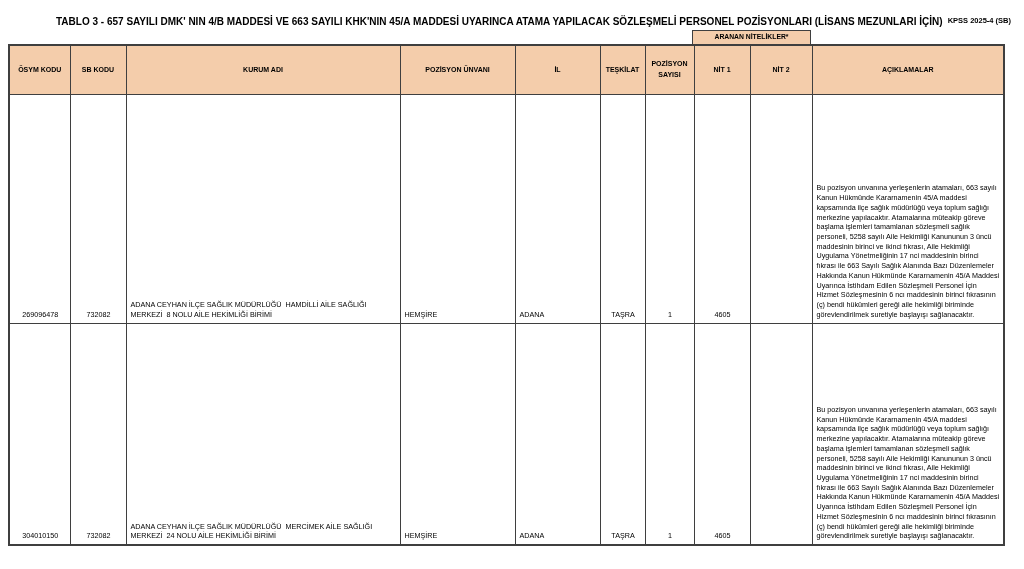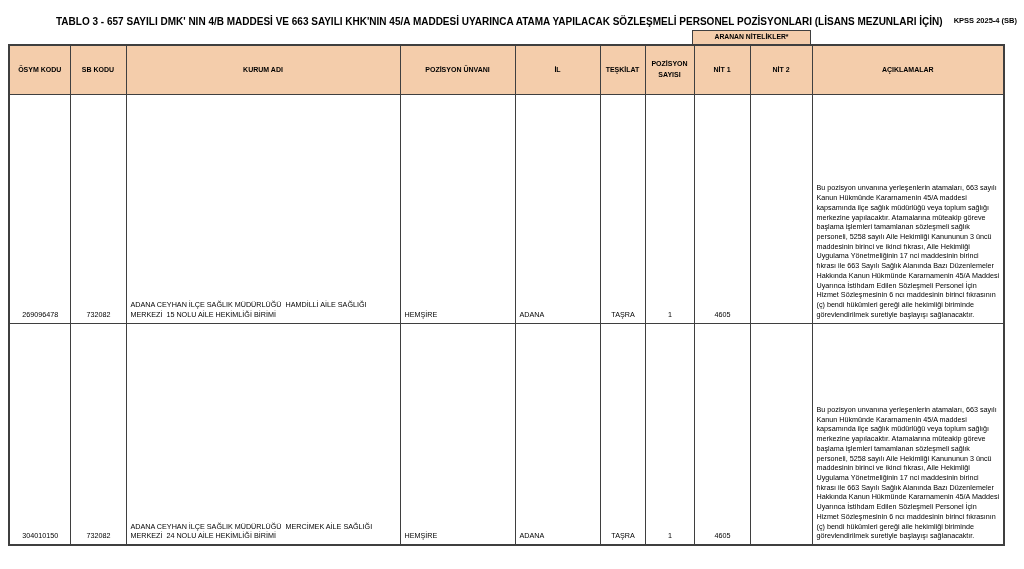--- a/index.html
+++ b/index.html
@@ -14,21 +14,21 @@
   .page-title {
     position: absolute;
     left: 8px; top: 16px;
     font-size: 10px;
     font-weight: bold;
     white-space: nowrap;
     margin-left: 48px;
   }
   .corner-label {
     position: absolute;
-    right: 7px; top: 16px;
+    right: 13px; top: 16px;
     font-size: 7.5px;
     font-weight: 600;
     white-space: nowrap;
   }
   .nitelikler-box {
     position: absolute;
     left: 692px; top: 30px;
     width: 119px; height: 15px;
     background: #F4CDAB;
     border: 1.5px solid #3f3f3f;
@@ -113,21 +113,21 @@
       <th>NİT 1</th>
       <th>NİT 2</th>
       <th>AÇIKLAMALAR</th>
     </tr>
   </thead>
   <tbody>
       <tr>
         <td class="col-osym-kodu">269096478</td>
         <td class="col-sb-kodu">732082</td>
         <td class="col-kurum-adi">ADANA CEYHAN İLÇE SAĞLIK MÜDÜRLÜĞÜ  HAMDİLLİ AİLE SAĞLIĞI
-MERKEZİ  15 NOLU AİLE HEKİMLİĞİ BİRİMİ</td>
+MERKEZİ  8 NOLU AİLE HEKİMLİĞİ BİRİMİ</td>
         <td class="col-pozisyon-unvani">HEMŞİRE</td>
         <td class="col-il">ADANA</td>
         <td class="col-teskilat">TAŞRA</td>
         <td class="col-pozisyon-sayisi">1</td>
         <td class="col-nit1">4605</td>
         <td class="col-nit2"></td>
         <td class="col-aciklamalar">Bu pozisyon unvanına yerleşenlerin atamaları, 663 sayılı Kanun Hükmünde Kararnamenin 45/A maddesi kapsamında ilçe sağlık müdürlüğü veya toplum sağlığı merkezine yapılacaktır. Atamalarına müteakip göreve başlama işlemleri tamamlanan sözleşmeli sağlık personeli, 5258 sayılı Aile Hekimliği Kanununun 3 üncü maddesinin birinci ve ikinci fıkrası, Aile Hekimliği Uygulama Yönetmeliğinin 17 nci maddesinin birinci fıkrası ile 663 Sayılı Sağlık Alanında Bazı Düzenlemeler Hakkında Kanun Hükmünde Kararnamenin 45/A Maddesi Uyarınca İstihdam Edilen Sözleşmeli Personel İçin Hizmet Sözleşmesinin 6 ncı maddesinin birinci fıkrasının (ç) bendi hükümleri gereği aile hekimliği biriminde görevlendirilmek suretiyle başlayışı sağlanacaktır.</td>
       </tr>
       <tr>
         <td class="col-osym-kodu">304010150</td>

